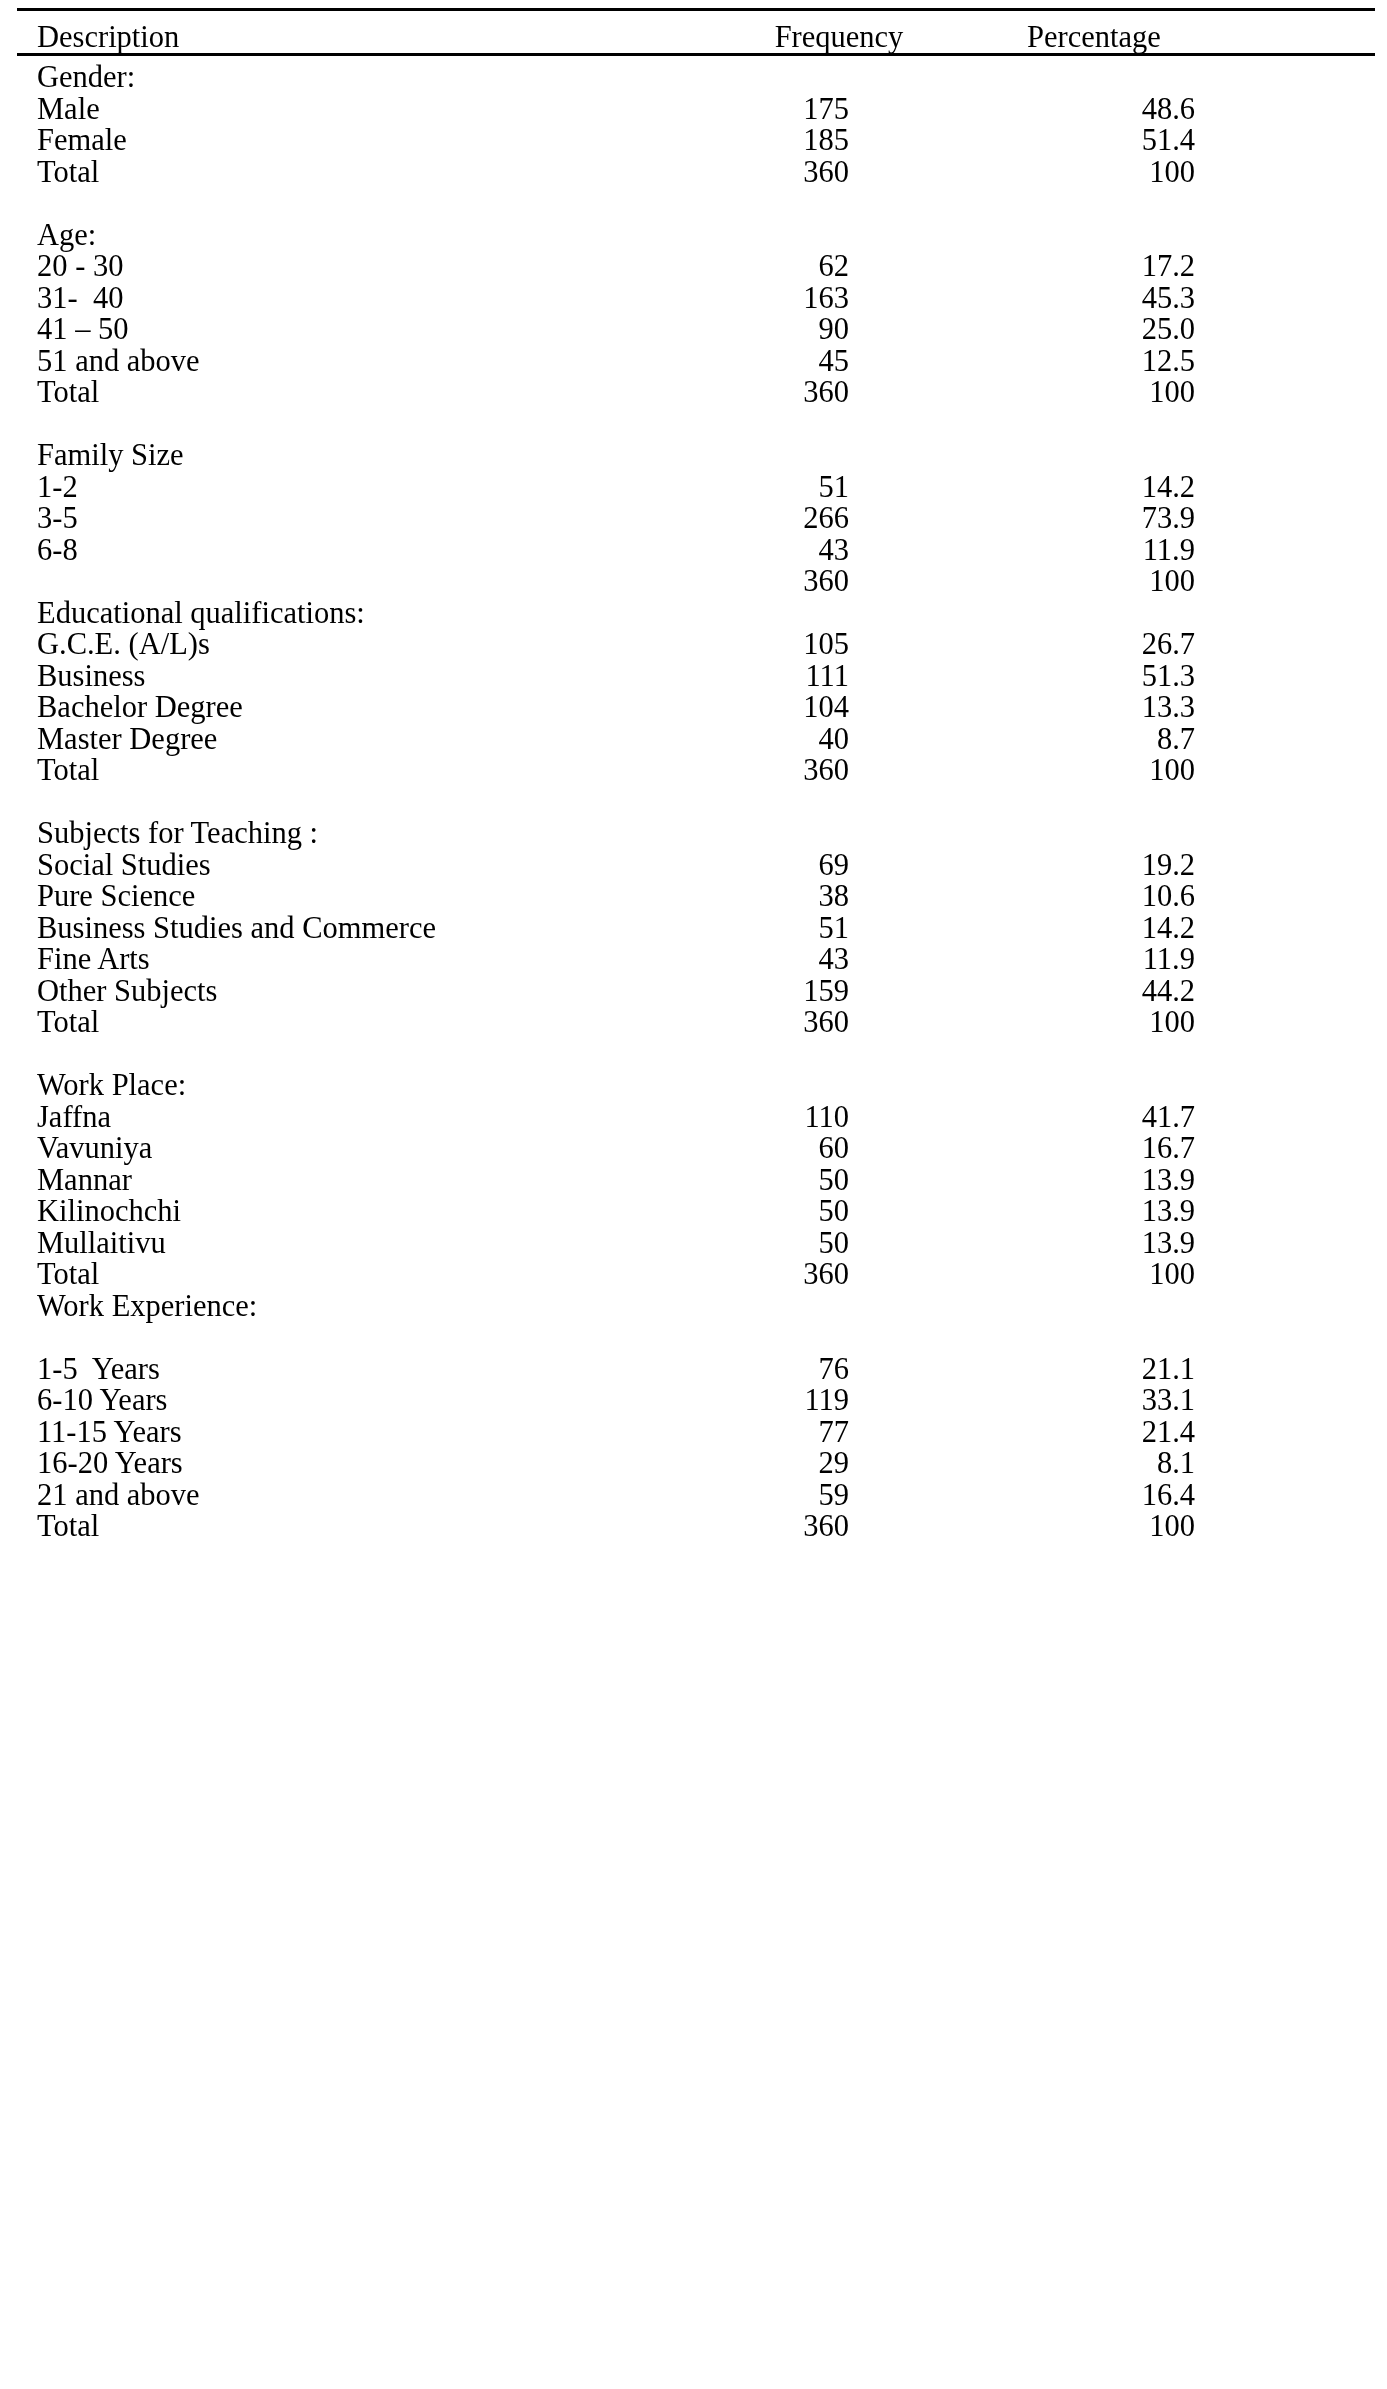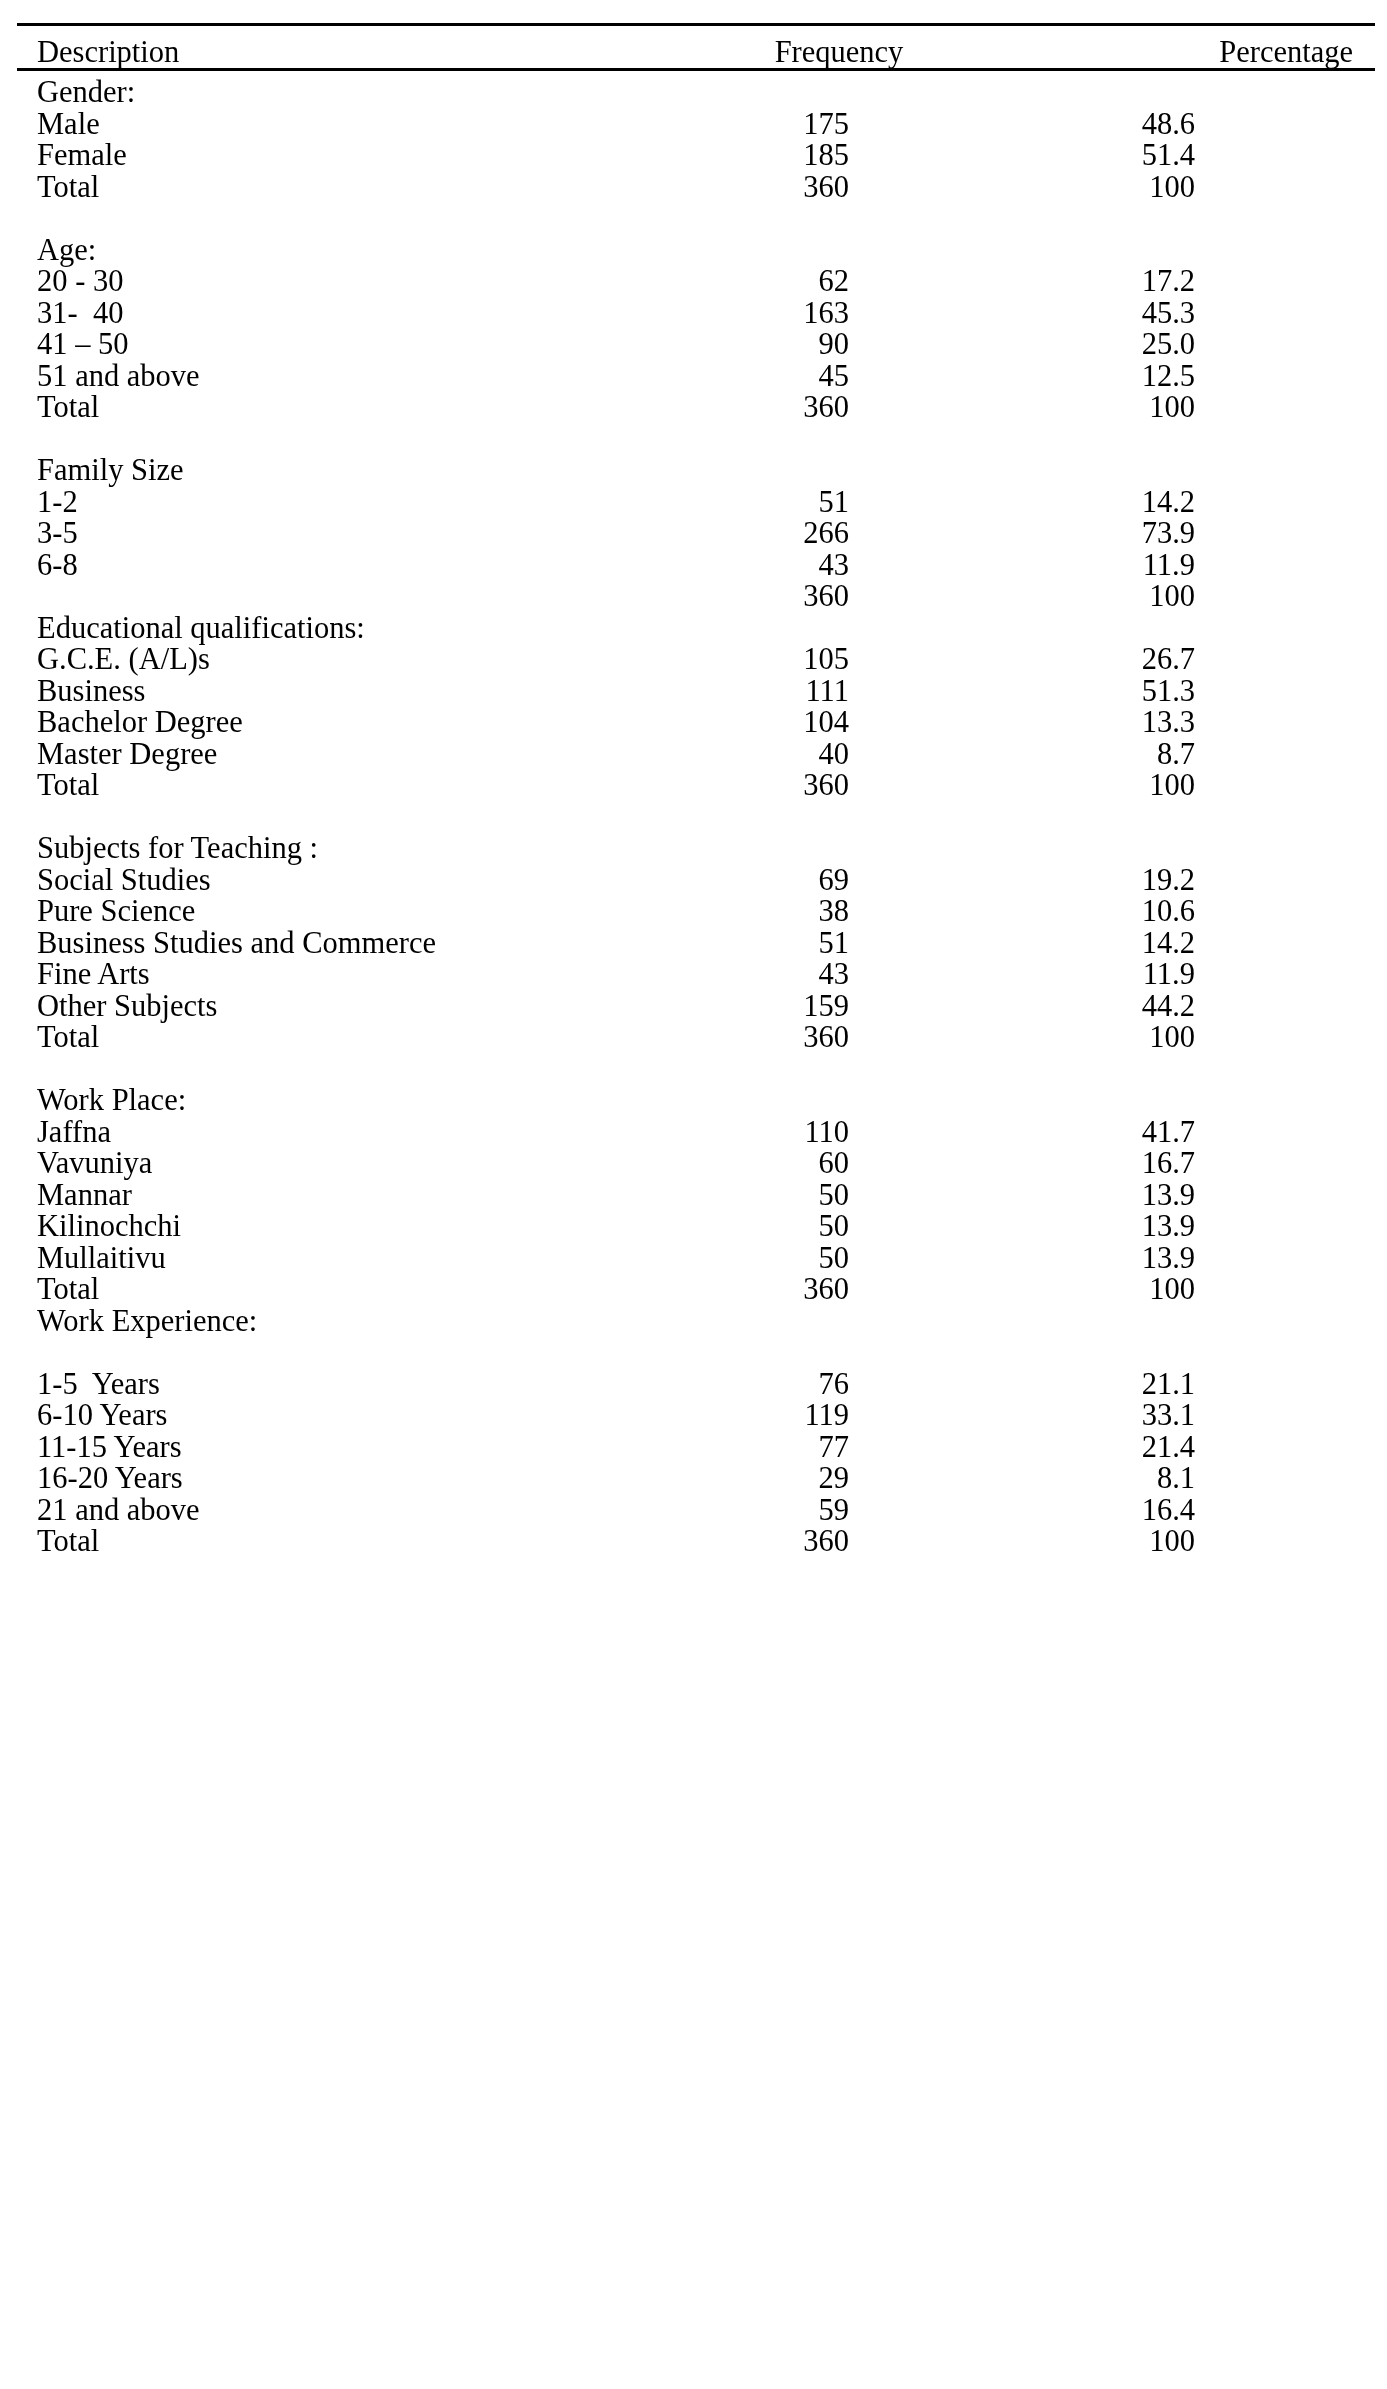--- a/index.html
+++ b/index.html
@@ -20,41 +20,41 @@
   .page {
     position: relative;
     width: 1387px;
     height: 2389px;
     box-sizing: border-box;
   }
 
   table.demo-table {
     position: absolute;
     left: 17px;
-    top: 23px;
+    top: 8px;
     width: 1358px;
     border-collapse: collapse;
     table-layout: fixed;
   }
 
   table.demo-table col.c-desc { width: 660px; }
   table.demo-table col.c-freq { width: 350px; }
   table.demo-table col.c-pct  { width: 348px; }
 
   thead th {
     font-weight: normal;
     font-size: 30.5px;
     line-height: 31.5px;
     padding: 0;
     vertical-align: bottom;
     height: 42px;
   }
   thead th.h-desc { text-align: left; padding-left: 20px; }
   thead th.h-freq { text-align: center; padding-right: 26px; }
-  thead th.h-pct  { text-align: right; padding-right: 22px; }
+  thead th.h-pct  { text-align: left; padding-right: 22px; }
 
   thead tr.rule-top th {
     border-top: 3px solid #000;
     height: 0;
     padding: 0;
     font-size: 0;
     line-height: 0;
   }
   thead tr.head-labels th {
     border-bottom: 3px solid #000;

